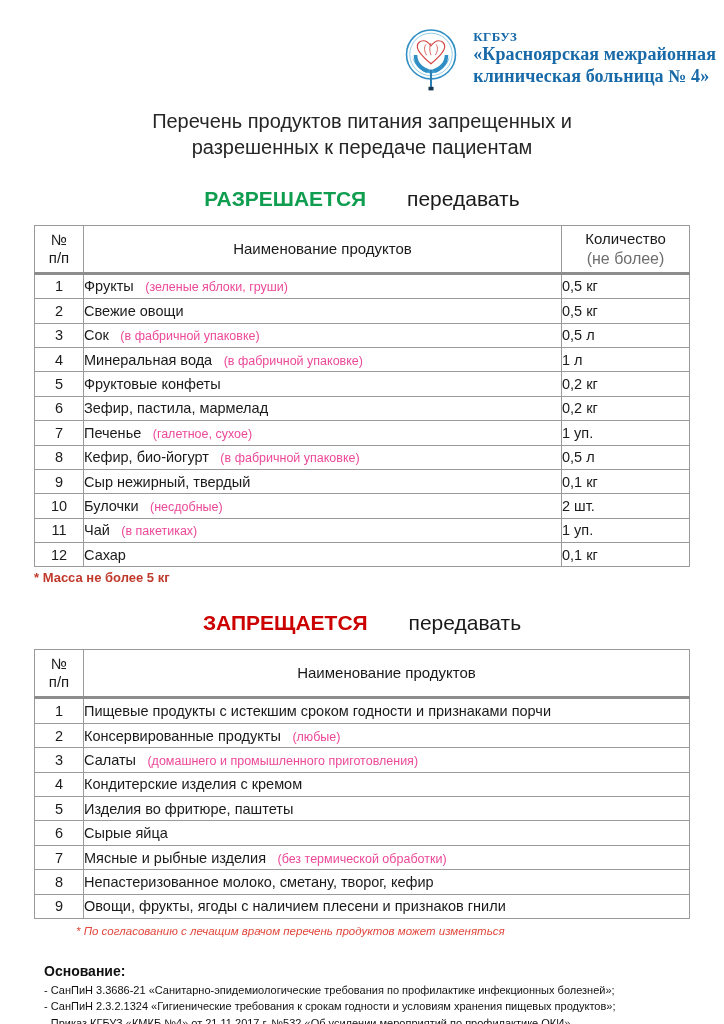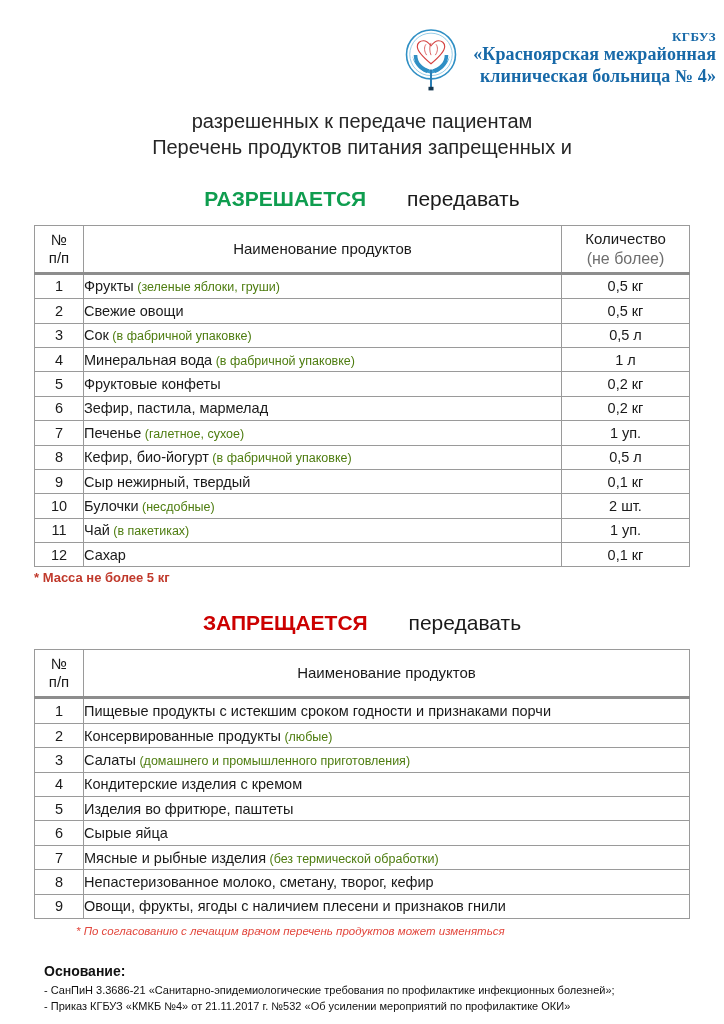--- a/index.html
+++ b/index.html
@@ -30,21 +30,20 @@
     gap: 6px;
   }
   .logo-mark {
     width: 72px;
     height: 72px;
     flex: 0 0 72px;
   }
   .logo-text {
     line-height: 1.18;
     white-space: nowrap;
-    text-align: right;
   }
   .logo-line1 {
     font-family: "Liberation Serif", serif;
     font-weight: bold;
     font-size: 13px;
     color: #1769a8;
     letter-spacing: .4px;
   }
   .logo-line2, .logo-line3 {
     font-family: "Liberation Serif", serif;
@@ -98,22 +97,22 @@
     display: block;
     font-size: 16px;
     color: #6e6e6e;
     margin-top: 1px;
   }
   .col-num  { width: 48px; text-align: center; }
   .col-qty  { width: 127px; text-align: center; }
   table.ptable tbody td { height: 23.4px; }
   td.cell-num { text-align: center; font-size: 14.5px; }
   td.cell-name { text-align: left; padding-left: 8px; }
-  td.cell-qty  { text-align: center; }
-  .note-small { color: #4d7c0f; font-size: 12.5px; }
+  td.cell-qty  { text-align: left; }
+  .note-small { color: #ec4899; font-size: 12.5px; margin-left: 8px; }
 
   table.ptable2 .col-num { width: 48px; }
 
   
   .mass-note {
     padding: 0 34px;
     margin-top: 3px;
     color: #c0392b;
     font-weight: bold;
     font-size: 13px;
@@ -156,22 +155,22 @@
     </div>
     <div class="logo-text">
       <div class="logo-line1">КГБУЗ</div>
       <div class="logo-line2">«Красноярская  межрайонная</div>
       <div class="logo-line3">клиническая  больница № 4»</div>
     </div>
   </div>
 </div>
 
 <div class="doc-title">
+  <div>Перечень продуктов питания запрещенных и</div>
   <div>разрешенных к передаче пациентам</div>
-  <div>Перечень продуктов питания запрещенных и</div>
 </div>
 
 <div class="section-heading">
   <span class="kw-allow">РАЗРЕШАЕТСЯ</span><span class="kw-rest"> передавать</span>
 </div>
 
 <div class="tbl-wrap">
   <table class="ptable ptable1">
     <thead>
       <tr>
@@ -308,15 +307,16 @@
       </tbody>
   </table>
 </div>
 
 <div class="doctor-note">* По согласованию с лечащим врачом перечень продуктов может изменяться</div>
 
 <div class="basis">
   <div class="basis-title">Основание:</div>
   <div id="basis-items">
       <div>- СанПиН 3.3686-21 «Санитарно-эпидемиологические требования по профилактике инфекционных болезней»;</div>
+      <div>- СанПиН 2.3.2.1324 «Гигиенические требования к срокам годности и условиям хранения пищевых продуктов»;</div>
       <div>- Приказ КГБУЗ «КМКБ №4» от 21.11.2017 г. №532 «Об усилении мероприятий по профилактике ОКИ»</div>
     </div>
 </div>
 
 </body></html>

